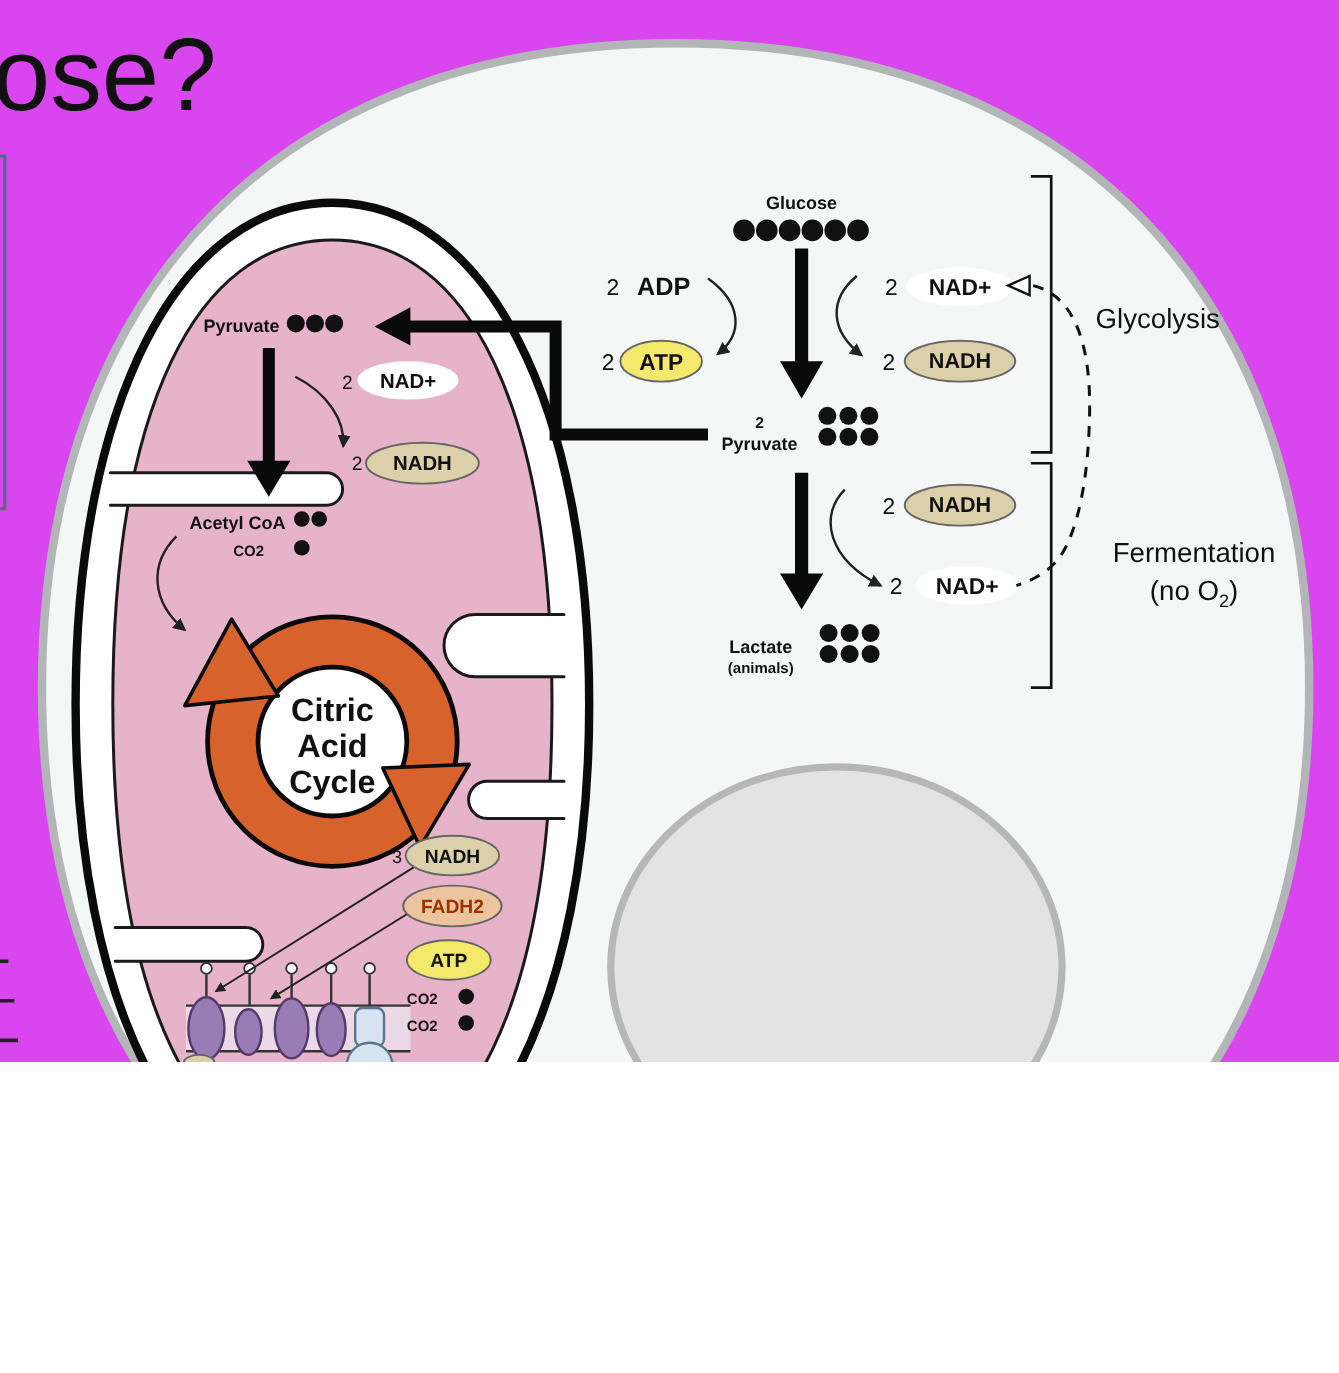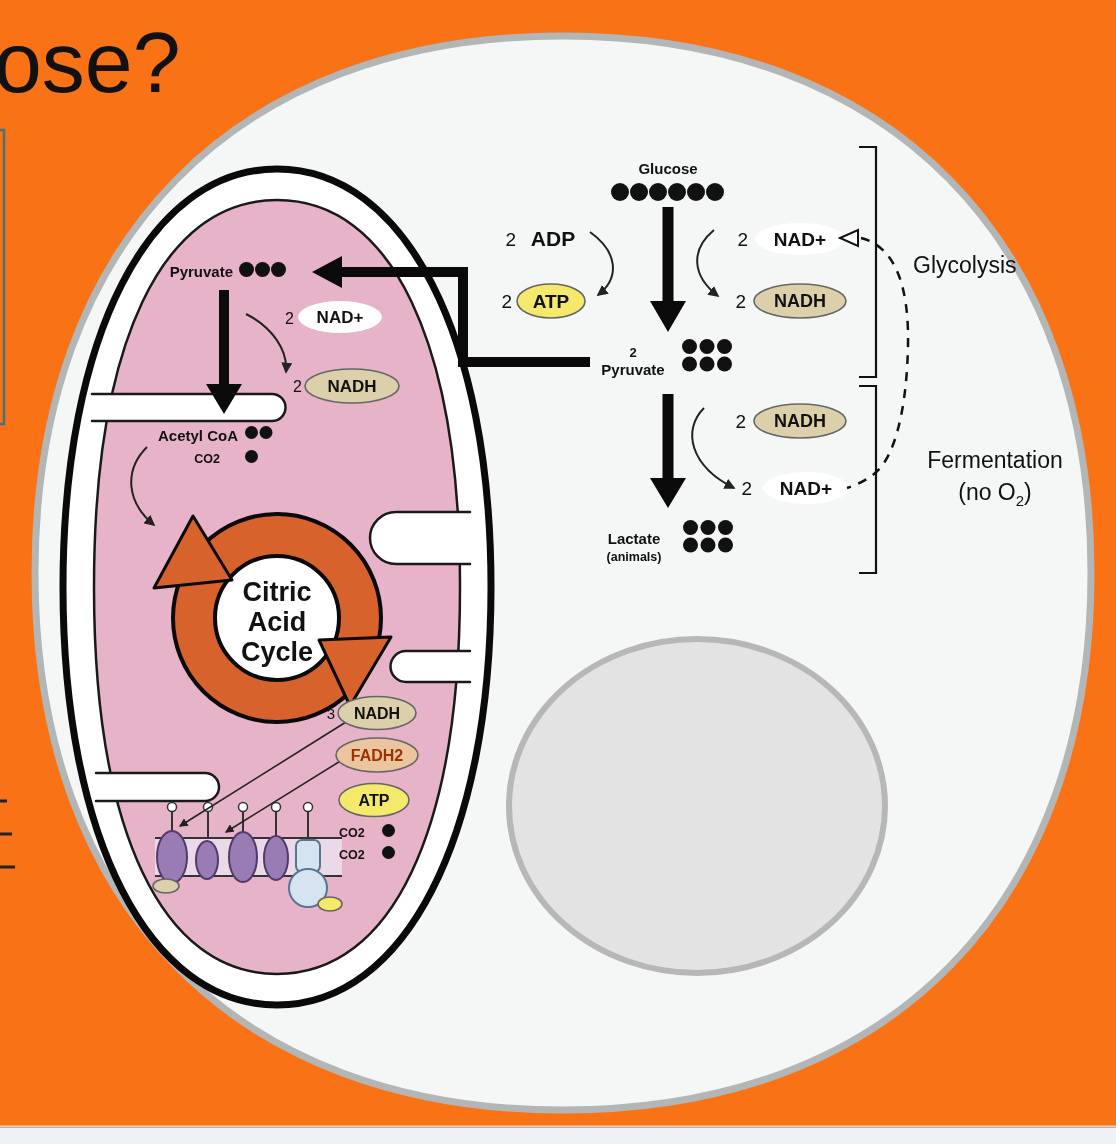--- a/index.html
+++ b/index.html
@@ -1,16 +1,16 @@
 <!DOCTYPE html>
 <html style="--atp_yellow: #f5e96c; --nadh_tan: #dbd0aa; --fadh_fill: #ecc49e; --fadh_text: #993300; --orange: #d8622c; --pink: #e7b3c9; --cell_fill: #f5f7f7; --cell_stroke: #b3b6b6; --nucleus_fill: #e3e3e3; --nucleus_stroke: #b7b7b7; --etc_purple: #9a7cb5; --etc_purple_dark: #533a6b; --etc_blue: #d6e4f2; --cropped_box_stroke: #49707f; --bottom_bar_fill: #edf1f6; --bottom_bar_line: #ccd6e1;"><head>
 <meta charset="utf-8">
 <style>
   html,body{margin:0;padding:0;background:#fff}
-  .stage{position:relative;width:1116px;height:1144px;background:#f97316;overflow:hidden}
+  .stage{position:relative;width:1116px;height:885px;background:#d946ef;overflow:hidden}
   svg{display:block}
   text{font-family:"Liberation Sans",sans-serif;fill:#111}
   .b{font-weight:700}
   .sub{font-size:15px}
   .dots{fill:#111}
   .thin{stroke:#222;stroke-width:2;fill:none}
   .atp{fill:var(--atp_yellow,#f5e96c);stroke:#666;stroke-width:1.6}
   .tan{fill:var(--nadh_tan,#dbd0aa);stroke:#666;stroke-width:1.6}
   .fadh{fill:var(--fadh_fill,#ecc49e);stroke:#666;stroke-width:1.6}
   .pill{fill:#fff}

